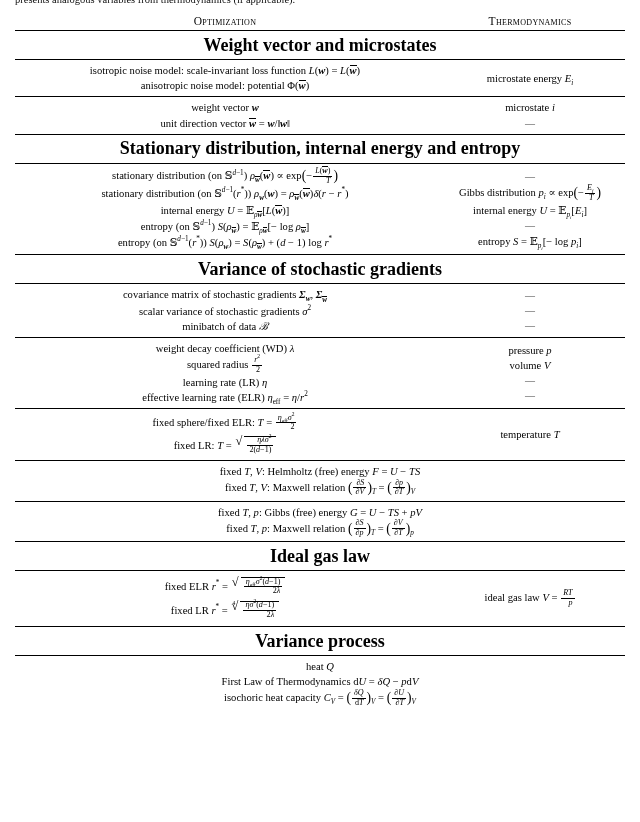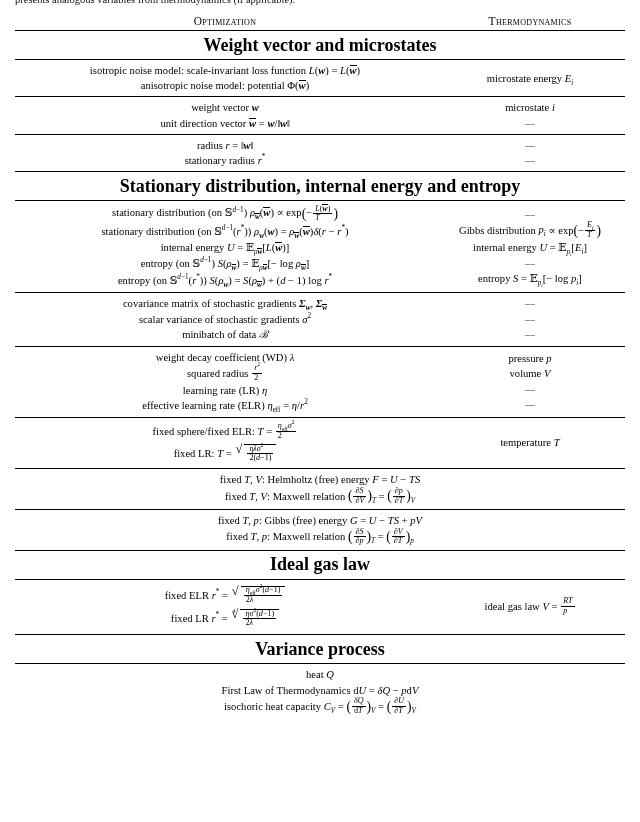--- a/index.html
+++ b/index.html
@@ -48,21 +48,21 @@
   .lines > div{white-space:nowrap;}
 
   
   .it{font-style:italic;}
   .bi{font-style:italic;font-weight:bold;}
   .ovl{border-top:1px solid #000;padding-top:0px;display:inline-block;line-height:1;}
   sub,sup{font-size:68%;line-height:0;}
   sup{vertical-align:super;}
   sub{vertical-align:sub;}
 
-  .frac{display:inline-block;vertical-align:middle;text-align:left;
+  .frac{display:inline-block;vertical-align:middle;text-align:right;
         font-size:76%;line-height:1.08;margin:0 1px;position:relative;top:-0.5px;}
   .frac .num{display:block;border-bottom:0.8px solid #000;padding:0 2px;}
   .frac .den{display:block;padding:0 2px;}
 
   .sqrt{display:inline-block;position:relative;padding-left:9px;margin-left:1px;}
   .sqrt::before{content:"\221A";position:absolute;left:0;top:-2px;font-size:118%;}
   .sqrt > .rad{border-top:0.8px solid #000;padding:0 2px;display:inline-block;}
   .sqrt .idx{position:absolute;left:1px;top:-5px;font-size:52%;}
   .big{font-size:128%;display:inline-block;vertical-align:middle;line-height:0.8;}
 
@@ -107,30 +107,20 @@
       <td class="cell lines">
         <div>weight vector <span class="bi">w</span></div>
         <div>unit direction vector <span class="ovl bi">w</span> = <span class="bi">w</span>/<span class="vbar">‖</span><span class="bi">w</span><span class="vbar">‖</span></div>
       </td>
       <td class="cell lines">
         <div>microstate <span class="it">i</span></div>
         <div><span class="dash">—</span></div>
       </td>
     </tr>
 
-    <tr class="grp rule">
-      <td class="cell lines">
-        <div>radius <span class="it">r</span> = <span class="vbar">‖</span><span class="bi">w</span><span class="vbar">‖</span></div>
-        <div>stationary radius <span class="it">r</span><sup>*</sup></div>
-      </td>
-      <td class="cell lines">
-        <div><span class="dash">—</span></div>
-        <div><span class="dash">—</span></div>
-      </td>
-    </tr>
 
     <tr class="section rule-thick">
       <td colspan="2">Stationary distribution, internal energy and entropy</td>
     </tr>
 
     <tr class="grp rule">
       <td class="cell lines">
         <div>stationary distribution (on <span class="bbS">𝕊</span><sup><span class="it">d</span>−1</sup>) <span class="it">ρ</span><sub><span class="ovl bi">w</span></sub>(<span class="ovl bi">w</span>) ∝ exp<span class="big">(</span>−<span class="frac"><span class="num"><span class="it">L</span>(<span class="ovl bi">w</span>)</span><span class="den"><span class="it">T</span></span></span><span class="big">)</span></div>
         <div>stationary distribution (on <span class="bbS">𝕊</span><sup><span class="it">d</span>−1</sup>(<span class="it">r</span><sup>*</sup>)) <span class="it">ρ</span><sub><span class="bi">w</span></sub>(<span class="bi">w</span>) = <span class="it">ρ</span><sub><span class="ovl bi">w</span></sub>(<span class="ovl bi">w</span>)<span class="it">δ</span>(<span class="it">r</span> − <span class="it">r</span><sup>*</sup>)</div>
         <div>internal energy <span class="it">U</span> = <span class="bbS">𝔼</span><sub><span class="it">ρ</span><span class="ovl bi">w</span></sub>[<span class="it">L</span>(<span class="ovl bi">w</span>)]</div>
@@ -139,20 +129,23 @@
       </td>
       <td class="cell lines">
         <div><span class="dash">—</span></div>
         <div>Gibbs distribution <span class="it">p<sub>i</sub></span> ∝ exp<span class="big">(</span>−<span class="frac"><span class="num"><span class="it">E<sub>i</sub></span></span><span class="den"><span class="it">T</span></span></span><span class="big">)</span></div>
         <div>internal energy <span class="it">U</span> = <span class="bbS">𝔼</span><sub><span class="it">p<sub>i</sub></span></sub>[<span class="it">E<sub>i</sub></span>]</div>
         <div><span class="dash">—</span></div>
         <div>entropy <span class="it">S</span> = <span class="bbS">𝔼</span><sub><span class="it">p<sub>i</sub></span></sub>[− log <span class="it">p<sub>i</sub></span>]</div>
       </td>
     </tr>
 
+    <tr class="section rule-thick">
+      <td colspan="2">Variance of stochastic gradients</td>
+    </tr>
 
     <tr class="grp rule">
       <td class="cell lines">
         <div>covariance matrix of stochastic gradients <span class="bi">Σ</span><sub><span class="bi">w</span></sub>, <span class="bi">Σ</span><sub><span class="ovl bi">w</span></sub></div>
         <div>scalar variance of stochastic gradients <span class="it">σ</span><sup>2</sup></div>
         <div>minibatch of data <span class="it">ℬ</span></div>
       </td>
       <td class="cell lines">
         <div><span class="dash">—</span></div>
         <div><span class="dash">—</span></div>

